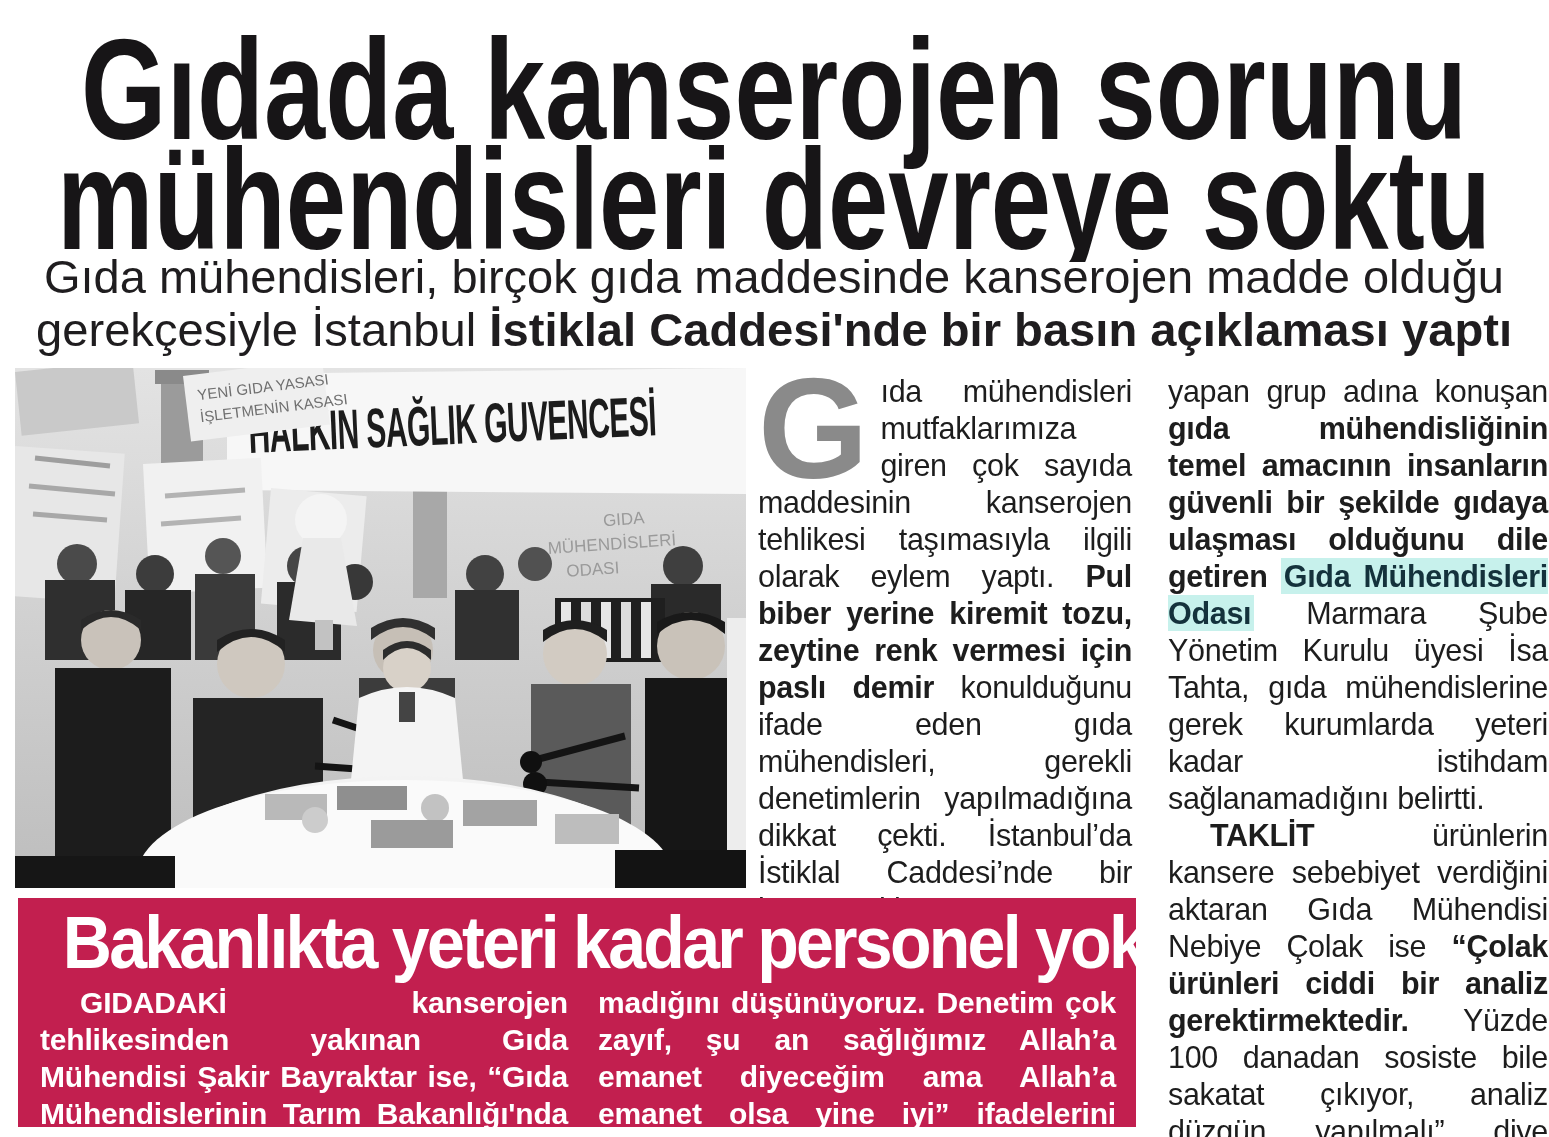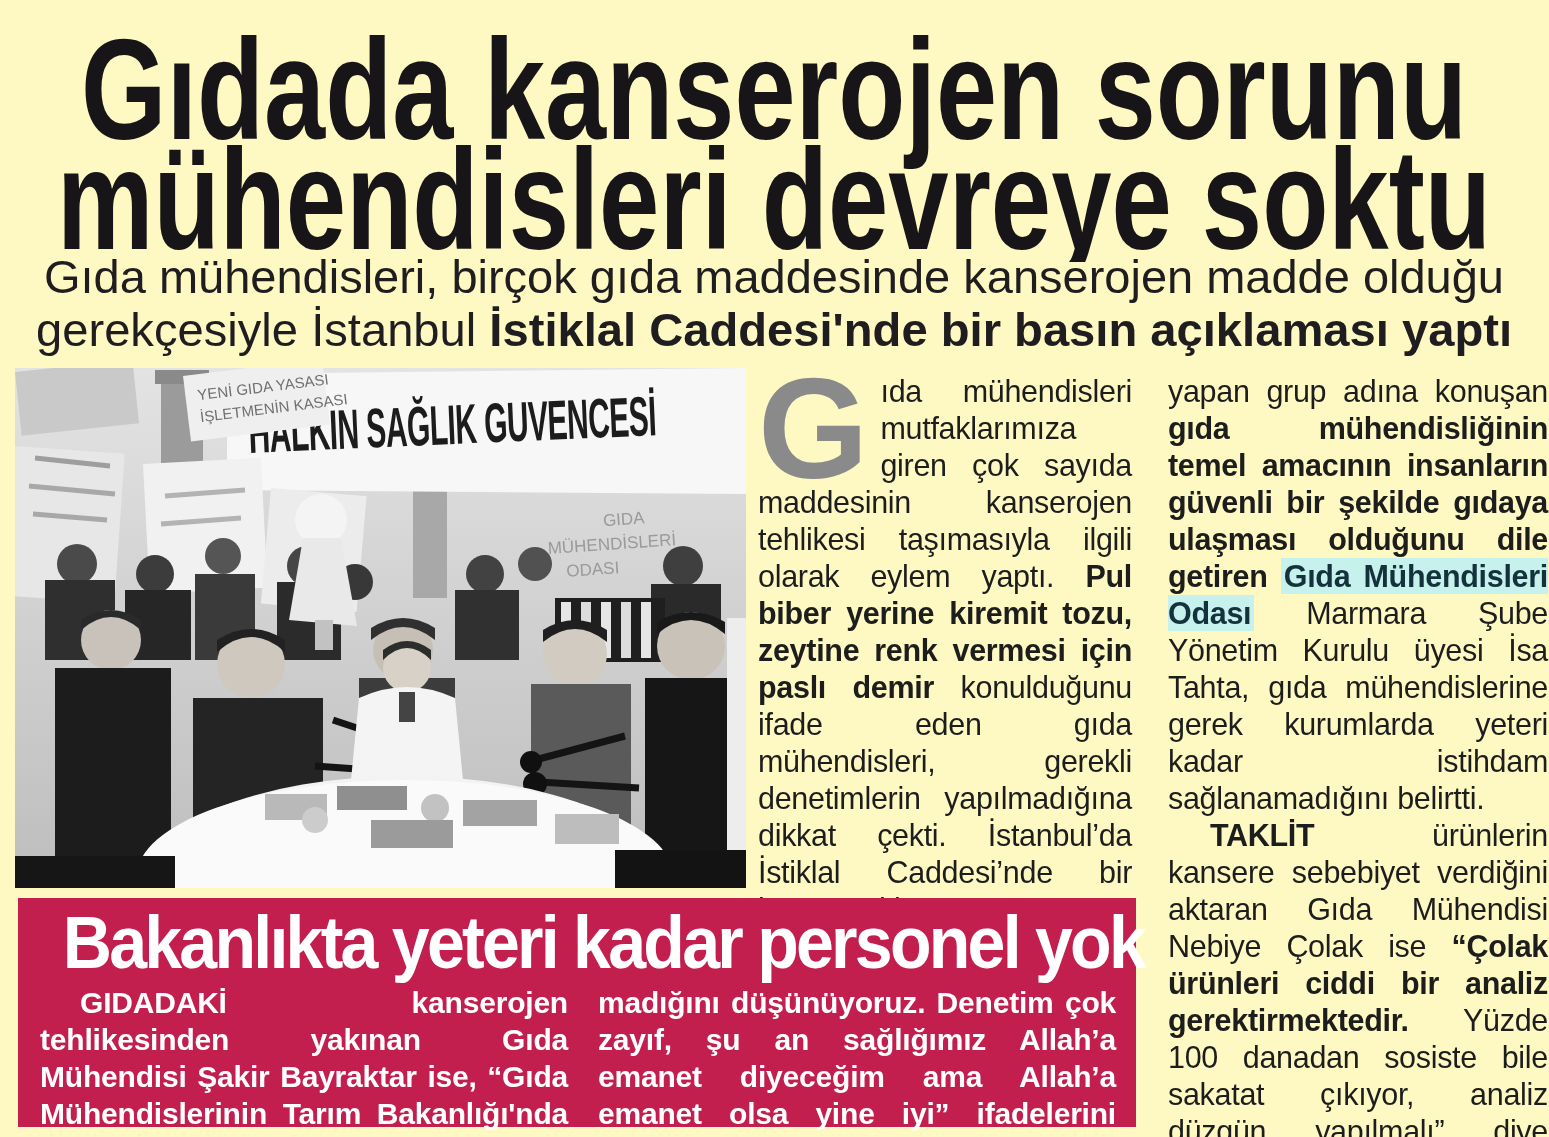--- a/index.html
+++ b/index.html
@@ -1,17 +1,17 @@
 <!DOCTYPE html>
 <html><head>
 <meta charset="utf-8">
 <style>
   html,body{margin:0;padding:0;background:#e9e9e9;}
   .page{
-    position:relative;width:1549px;height:1137px;background:#fef9c3;
+    position:relative;width:1549px;height:1137px;background:#ffffff;
     font-family:"Liberation Sans",sans-serif;color:#1c1c1c;overflow:hidden;
     margin:0 auto;
   }
   
   .headline-svg{position:absolute;left:0;top:10px;}
   .hl-text{font-family:"Liberation Sans",sans-serif;font-weight:bold;fill:#171517;}
   
   .subheadline-svg{position:absolute;left:0;top:248px;}
   .sub-text{font-family:"Liberation Sans",sans-serif;fill:#1f1d1f;}
   

